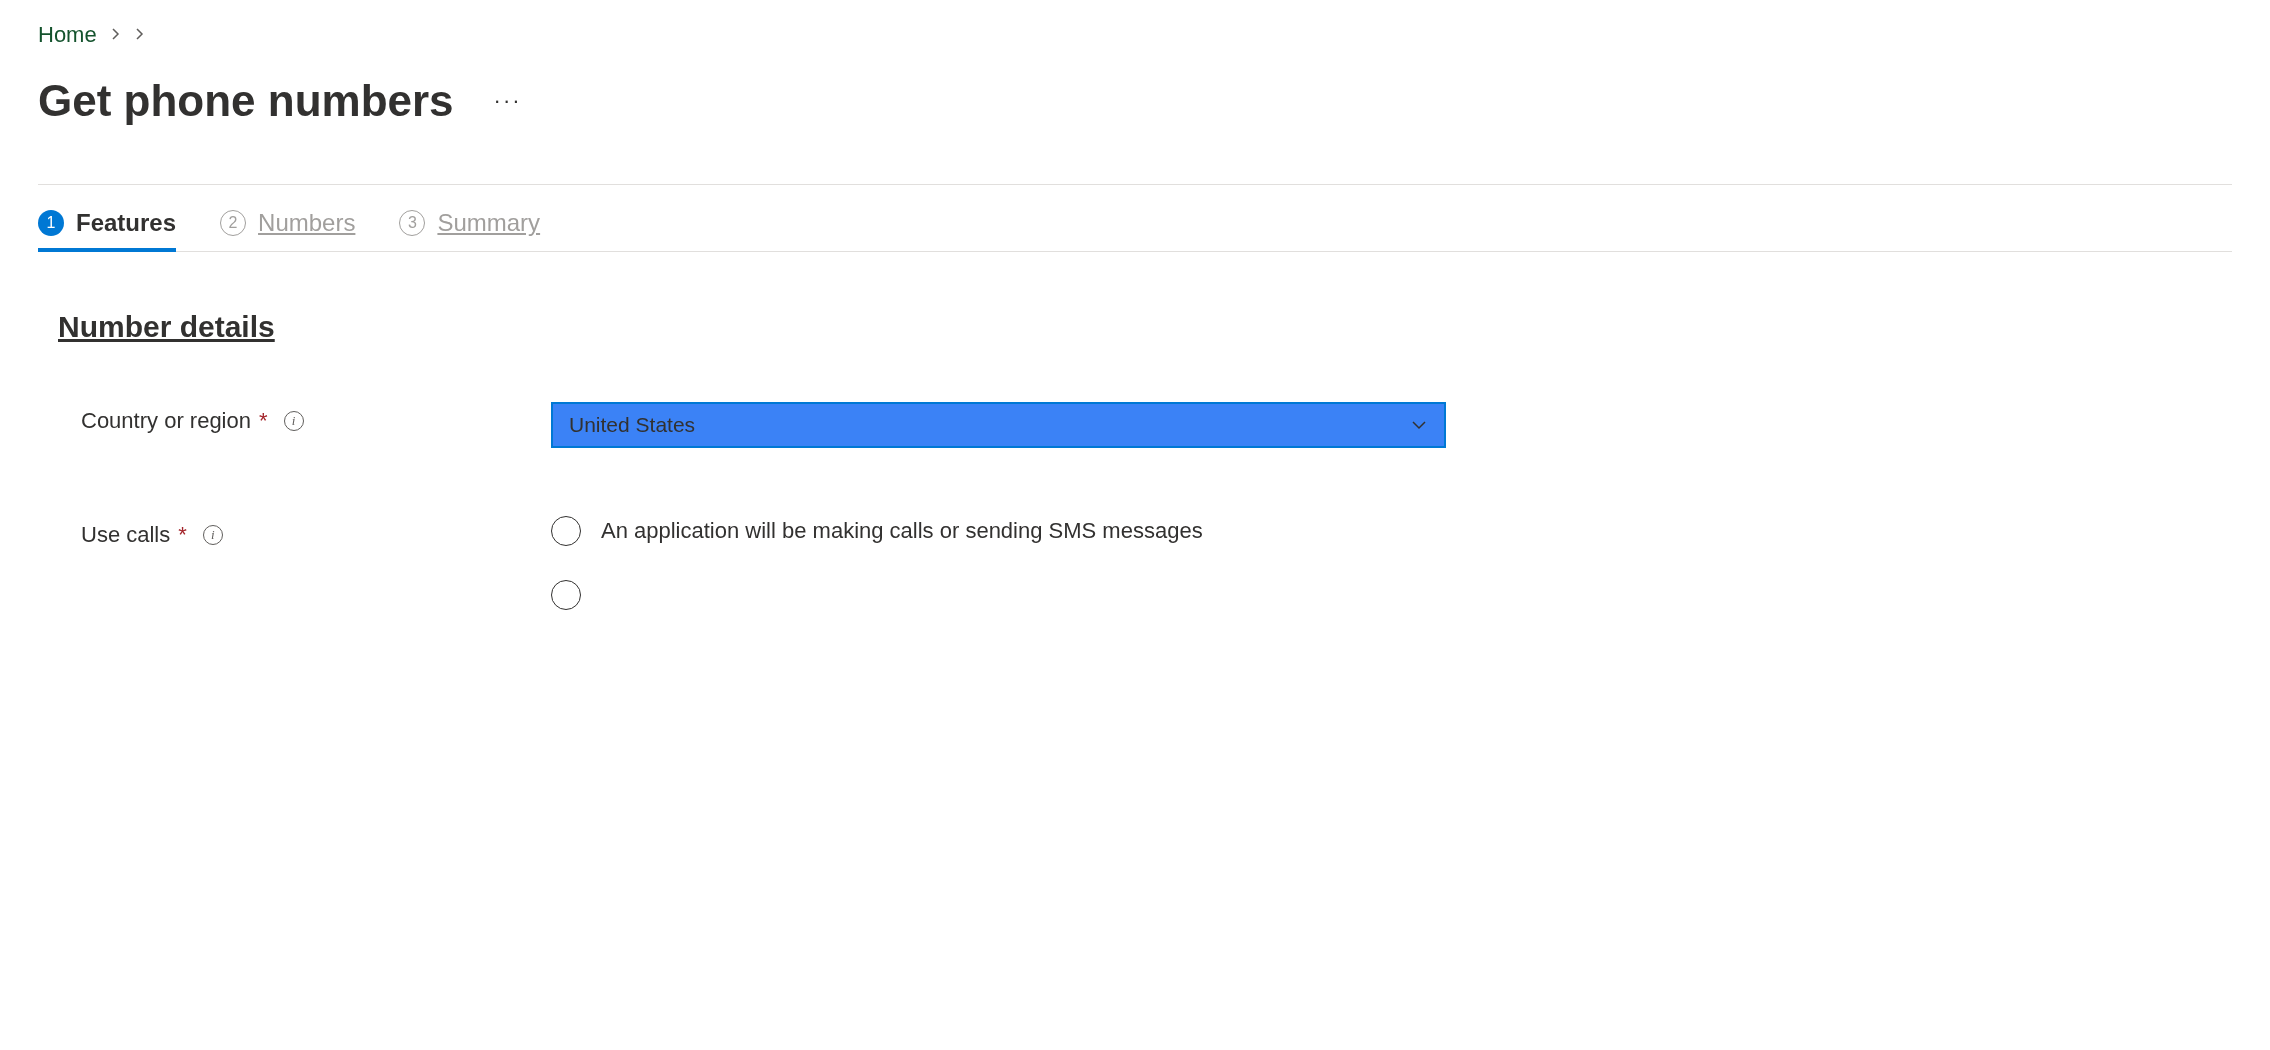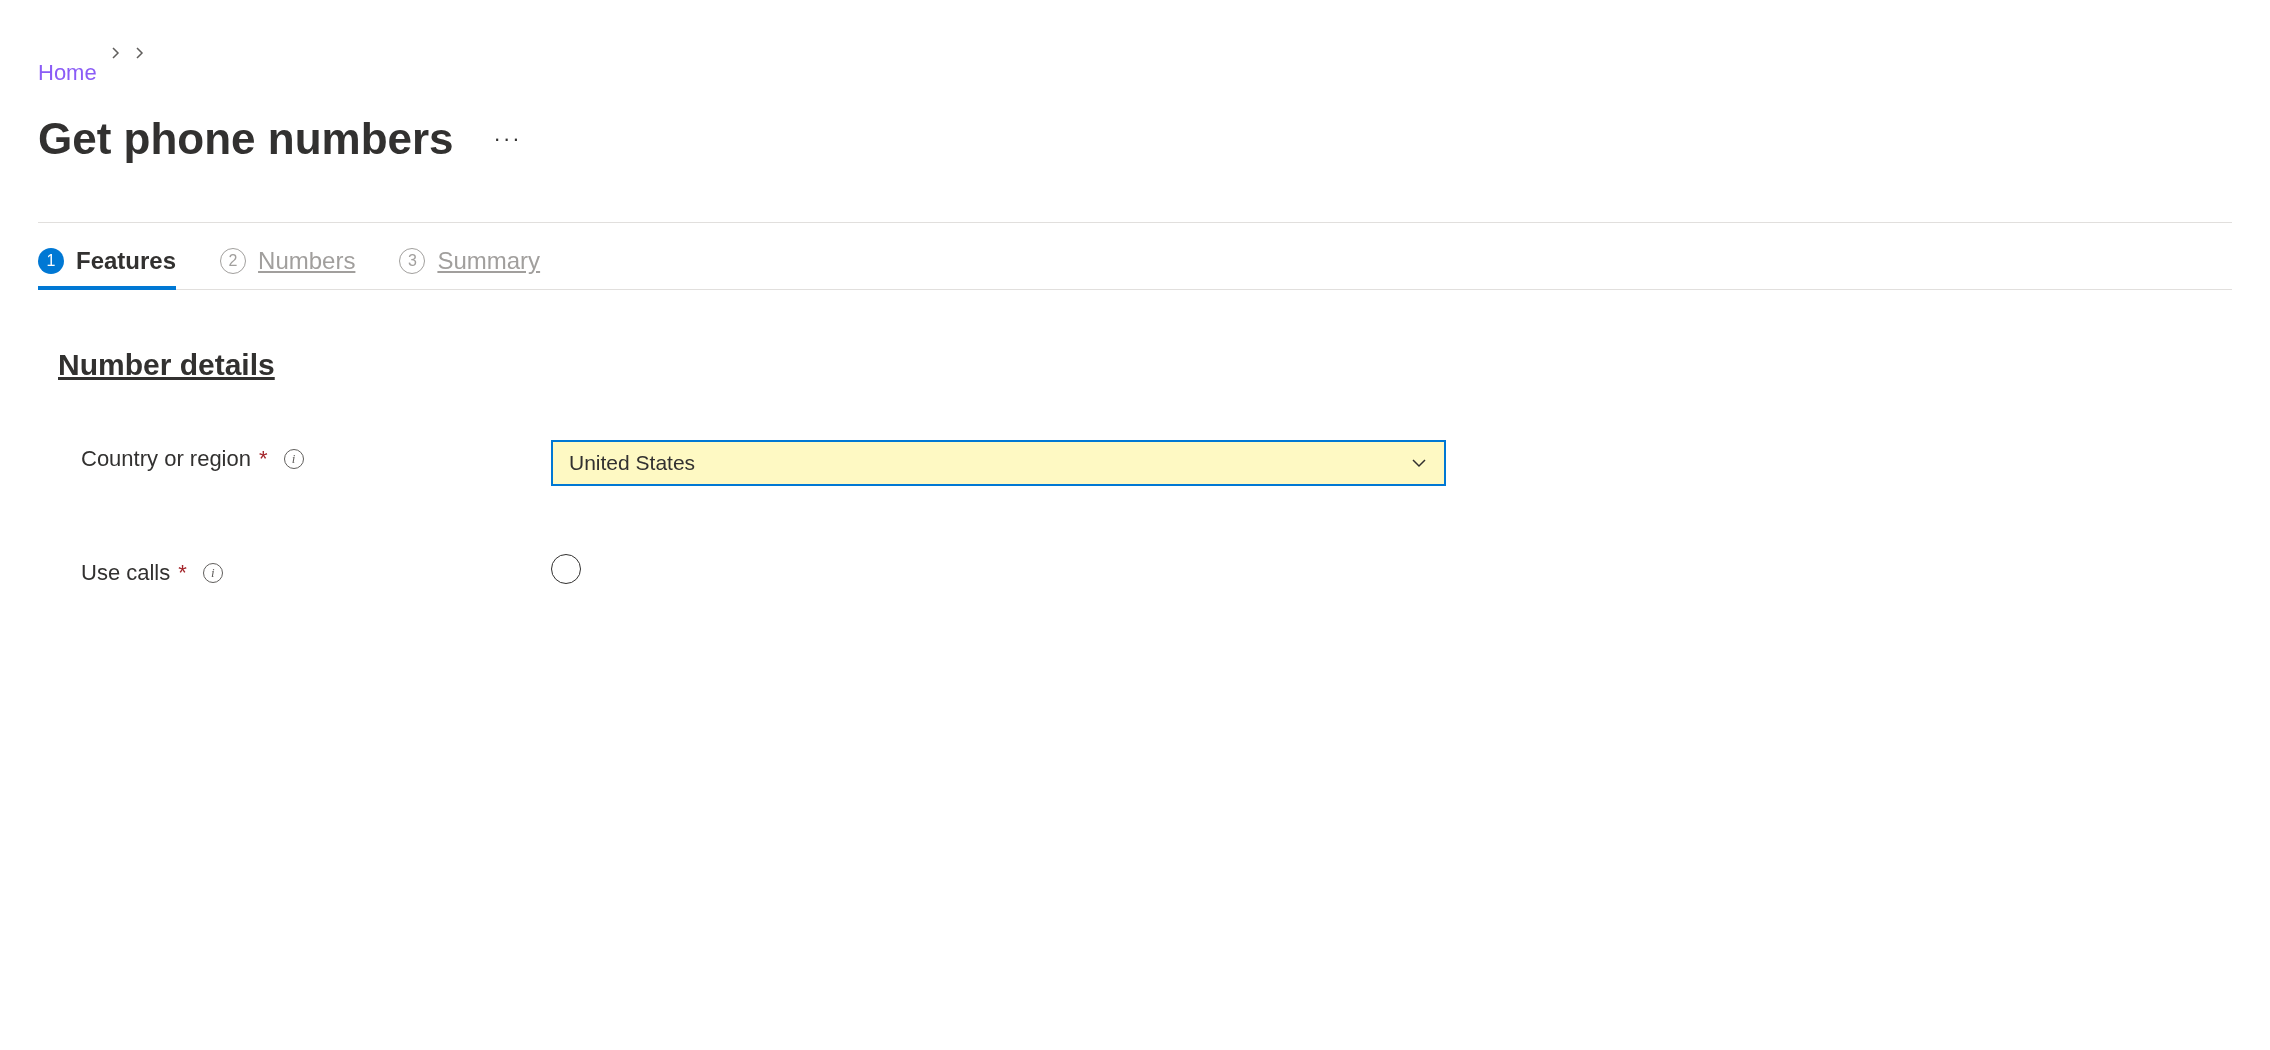--- a/index.html
+++ b/index.html
@@ -15,23 +15,22 @@
       color: #323130;
     }
     .breadcrumb {
       display: flex;
       align-items: center;
       gap: 14px;
       font-size: 22px;
       margin-bottom: 28px;
     }
     .breadcrumb a {
-      color: #8b5cf6;
+      color: #14532d;
       text-decoration: none;
-      margin-top: 38px;
     }
     .breadcrumb .chevron {
       color: #605e5c;
       font-size: 18px;
     }
     .page-title-row {
       display: flex;
       align-items: center;
       gap: 40px;
       margin-bottom: 58px;
@@ -159,21 +158,21 @@
     }
     .select-box {
       width: 895px;
       height: 46px;
       border: 2px solid #0078d4;
       display: flex;
       align-items: center;
       justify-content: space-between;
       padding: 0 16px;
       cursor: pointer;
-      background: #fef9c3;
+      background: #3b82f6;
     }
     .select-value {
       font-size: 21px;
       color: #323130;
     }
     .select-chevron {
       width: 18px;
       height: 18px;
       display: flex;
       align-items: center;
@@ -265,17 +264,21 @@
   <div class="form-row">
     <div class="form-label-col">
       <span class="form-label">Use calls</span>
       <span class="required">*</span>
       <span class="info-icon">i</span>
     </div>
     <div class="form-control-col">
       <div class="radio-group">
         <label class="radio-option">
           <span class="radio-circle"></span>
+          <span class="radio-label">An application will be making calls or sending SMS messages</span>
+        </label>
+        <label class="radio-option">
+          <span class="radio-circle"></span>
         </label>
       </div>
     </div>
   </div>
 </div>
 
 </body></html>

